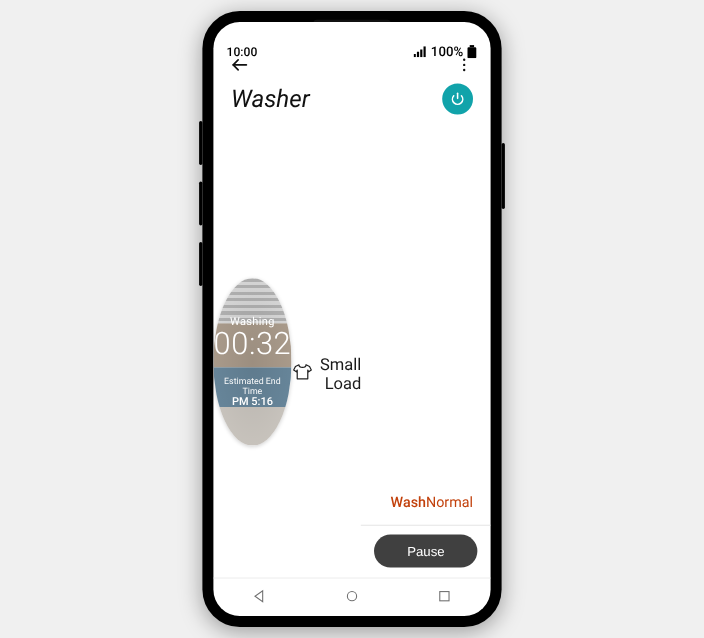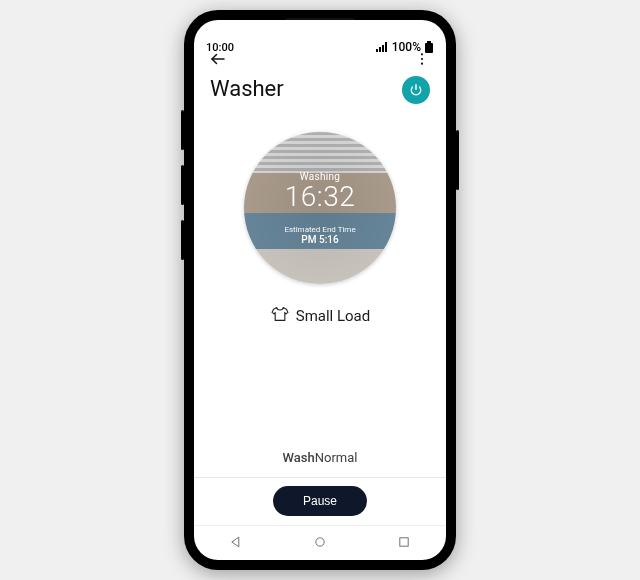--- a/index.html
+++ b/index.html
@@ -13,48 +13,48 @@
   .phone .screen{position:absolute;top:10px;left:10px;right:10px;bottom:10px;border-radius:24px;overflow:hidden;background:#fff;}
   
   .phone::after{content:"";position:absolute;right:-3px;top:120px;width:3px;height:60px;background:#000;border-radius:2px;}
   .phone::before{content:"";position:absolute;left:-3px;top:100px;width:3px;height:40px;background:#000;border-radius:2px;box-shadow:0 55px 0 #000,0 110px 0 #000;}
   .status-bar{display:flex;align-items:center;justify-content:space-between;height:22px;padding:16px 12px;font-size:11px;color:#000;font-weight:500;}
   .status-right{display:flex;align-items:center;gap:3px;}
   .signal-icon svg, .battery-icon svg {display:block}
   .app{position:absolute;top:22px;bottom:34px;left:0;right:0;display:flex;flex-direction:column;}
   .topbar{display:flex;align-items:center;justify-content:space-between;height:34px;padding:0 10px;}
   .icon-btn{width:28px;height:28px;display:flex;align-items:center;justify-content:center;border-radius:6px;}
-  .title-row{display:flex;justify-content:space-between;padding:0 16px 4px;}
+  .title-row{display:flex;align-items:center;justify-content:space-between;padding:0 16px 4px;font-style:italic;}
   .title{font-size:22px;font-weight:400;color:#111;}
   .power-btn{width:28px;height:28px;border-radius:50%;background:#11a3aa;display:flex;align-items:center;justify-content:center;}
-  .content{flex:1;display:flex;flex-direction:column;align-items:center;justify-content:flex-start;padding-top:24px;}
+  .content{flex:1;display:flex;align-items:center;justify-content:flex-start;padding-top:24px;}
   .disc{
     width:152px;height:152px;border-radius:50%;overflow:hidden;position:relative;box-shadow:0 1px 4px rgba(0,0,0,.2);
   }
   .stripe{position:absolute;left:0;right:0;}
   .stripe.a{top:0;height:27%;background:repeating-linear-gradient(180deg,#bdbdbd 0 3px,#e6e6e6 3px 6px);}
   .stripe.b{top:27%;height:26%;background:#b7a796;}
   .stripe.c{top:53%;height:24%;background:#6f90a6;}
   .stripe.d{top:77%;height:23%;background:#d8d3cc;}
   .disc .center{
     position:absolute;inset:0;display:flex;flex-direction:column;align-items:center;justify-content:center;
     color:#fff;text-align:center;
   }
   .disc .center::before{content:"";position:absolute;inset:0;background:radial-gradient(rgba(0,0,0,.15),rgba(0,0,0,.05));}
   .status-label{font-size:10px;letter-spacing:.3px;position:relative;}
   .time{font-size:28px;font-weight:300;position:relative;letter-spacing:.5px;line-height:1.1;}
   .sub1{font-size:8px;opacity:.95;position:relative;margin-top:13px;}
   .sub2{font-size:10px;position:relative;font-weight:500;}
   .load-row{margin-top:22px;display:flex;align-items:center;gap:6px;}
   .load-label{font-size:15px;color:#1b1b1b;text-align:right;}
   .footer{margin-top:auto;width:100%;}
-  .mode-row{display:flex;align-items:center;justify-content:center;padding:10px 16px 12px;font-size:13px;color:#404040;font-weight:500;}
+  .mode-row{display:flex;align-items:center;justify-content:flex-end;padding:10px 16px 12px;font-size:13px;color:#c2410c;font-weight:500;}
   .divider{height:1px;background:#e6e6e6;margin:0;}
   .pause-row{display:flex;justify-content:center;padding:8px 0 10px;}
-  .pause-btn{background:#0f172a;color:#fff;border:none;border-radius:20px;padding:8px 30px;font-size:12px;}
+  .pause-btn{background:#404040;color:#fff;border:none;border-radius:20px;padding:8px 30px;font-size:12px;}
   .navbar{position:absolute;bottom:0;left:0;right:0;height:34px;display:flex;align-items:center;justify-content:space-around;border-top:1px solid #eee;}
   .nav-shape{opacity:.7}
 </style>
 </head>
 <body>
 <div class="stage">
   <div class="phone">
     <div class="notch"></div>
     <div class="screen">
 
@@ -104,21 +104,21 @@
         </div>
 
         <div class="content">
           <div class="disc">
             <div class="stripe a"></div>
             <div class="stripe b"></div>
             <div class="stripe c"></div>
             <div class="stripe d"></div>
             <div class="center">
               <div class="status-label">Washing</div>
-              <div class="time">16:32</div>
+              <div class="time">00:32</div>
               <div class="sub1">Estimated End Time</div>
               <div class="sub2">PM 5:16</div>
             </div>
           </div>
 
           <div class="load-row">
             <span>
               <svg width="20" height="16" viewBox="0 0 24 20" fill="none" stroke="#222" stroke-width="1.4" stroke-linejoin="round">
                   <path d="M8 2 L4 4 L2 8 L5 10 L6 8 L6 18 L18 18 L18 8 L19 10 L22 8 L20 4 L16 2 C16 4 14 5 12 5 C10 5 8 4 8 2 Z"></path>
                 </svg>

